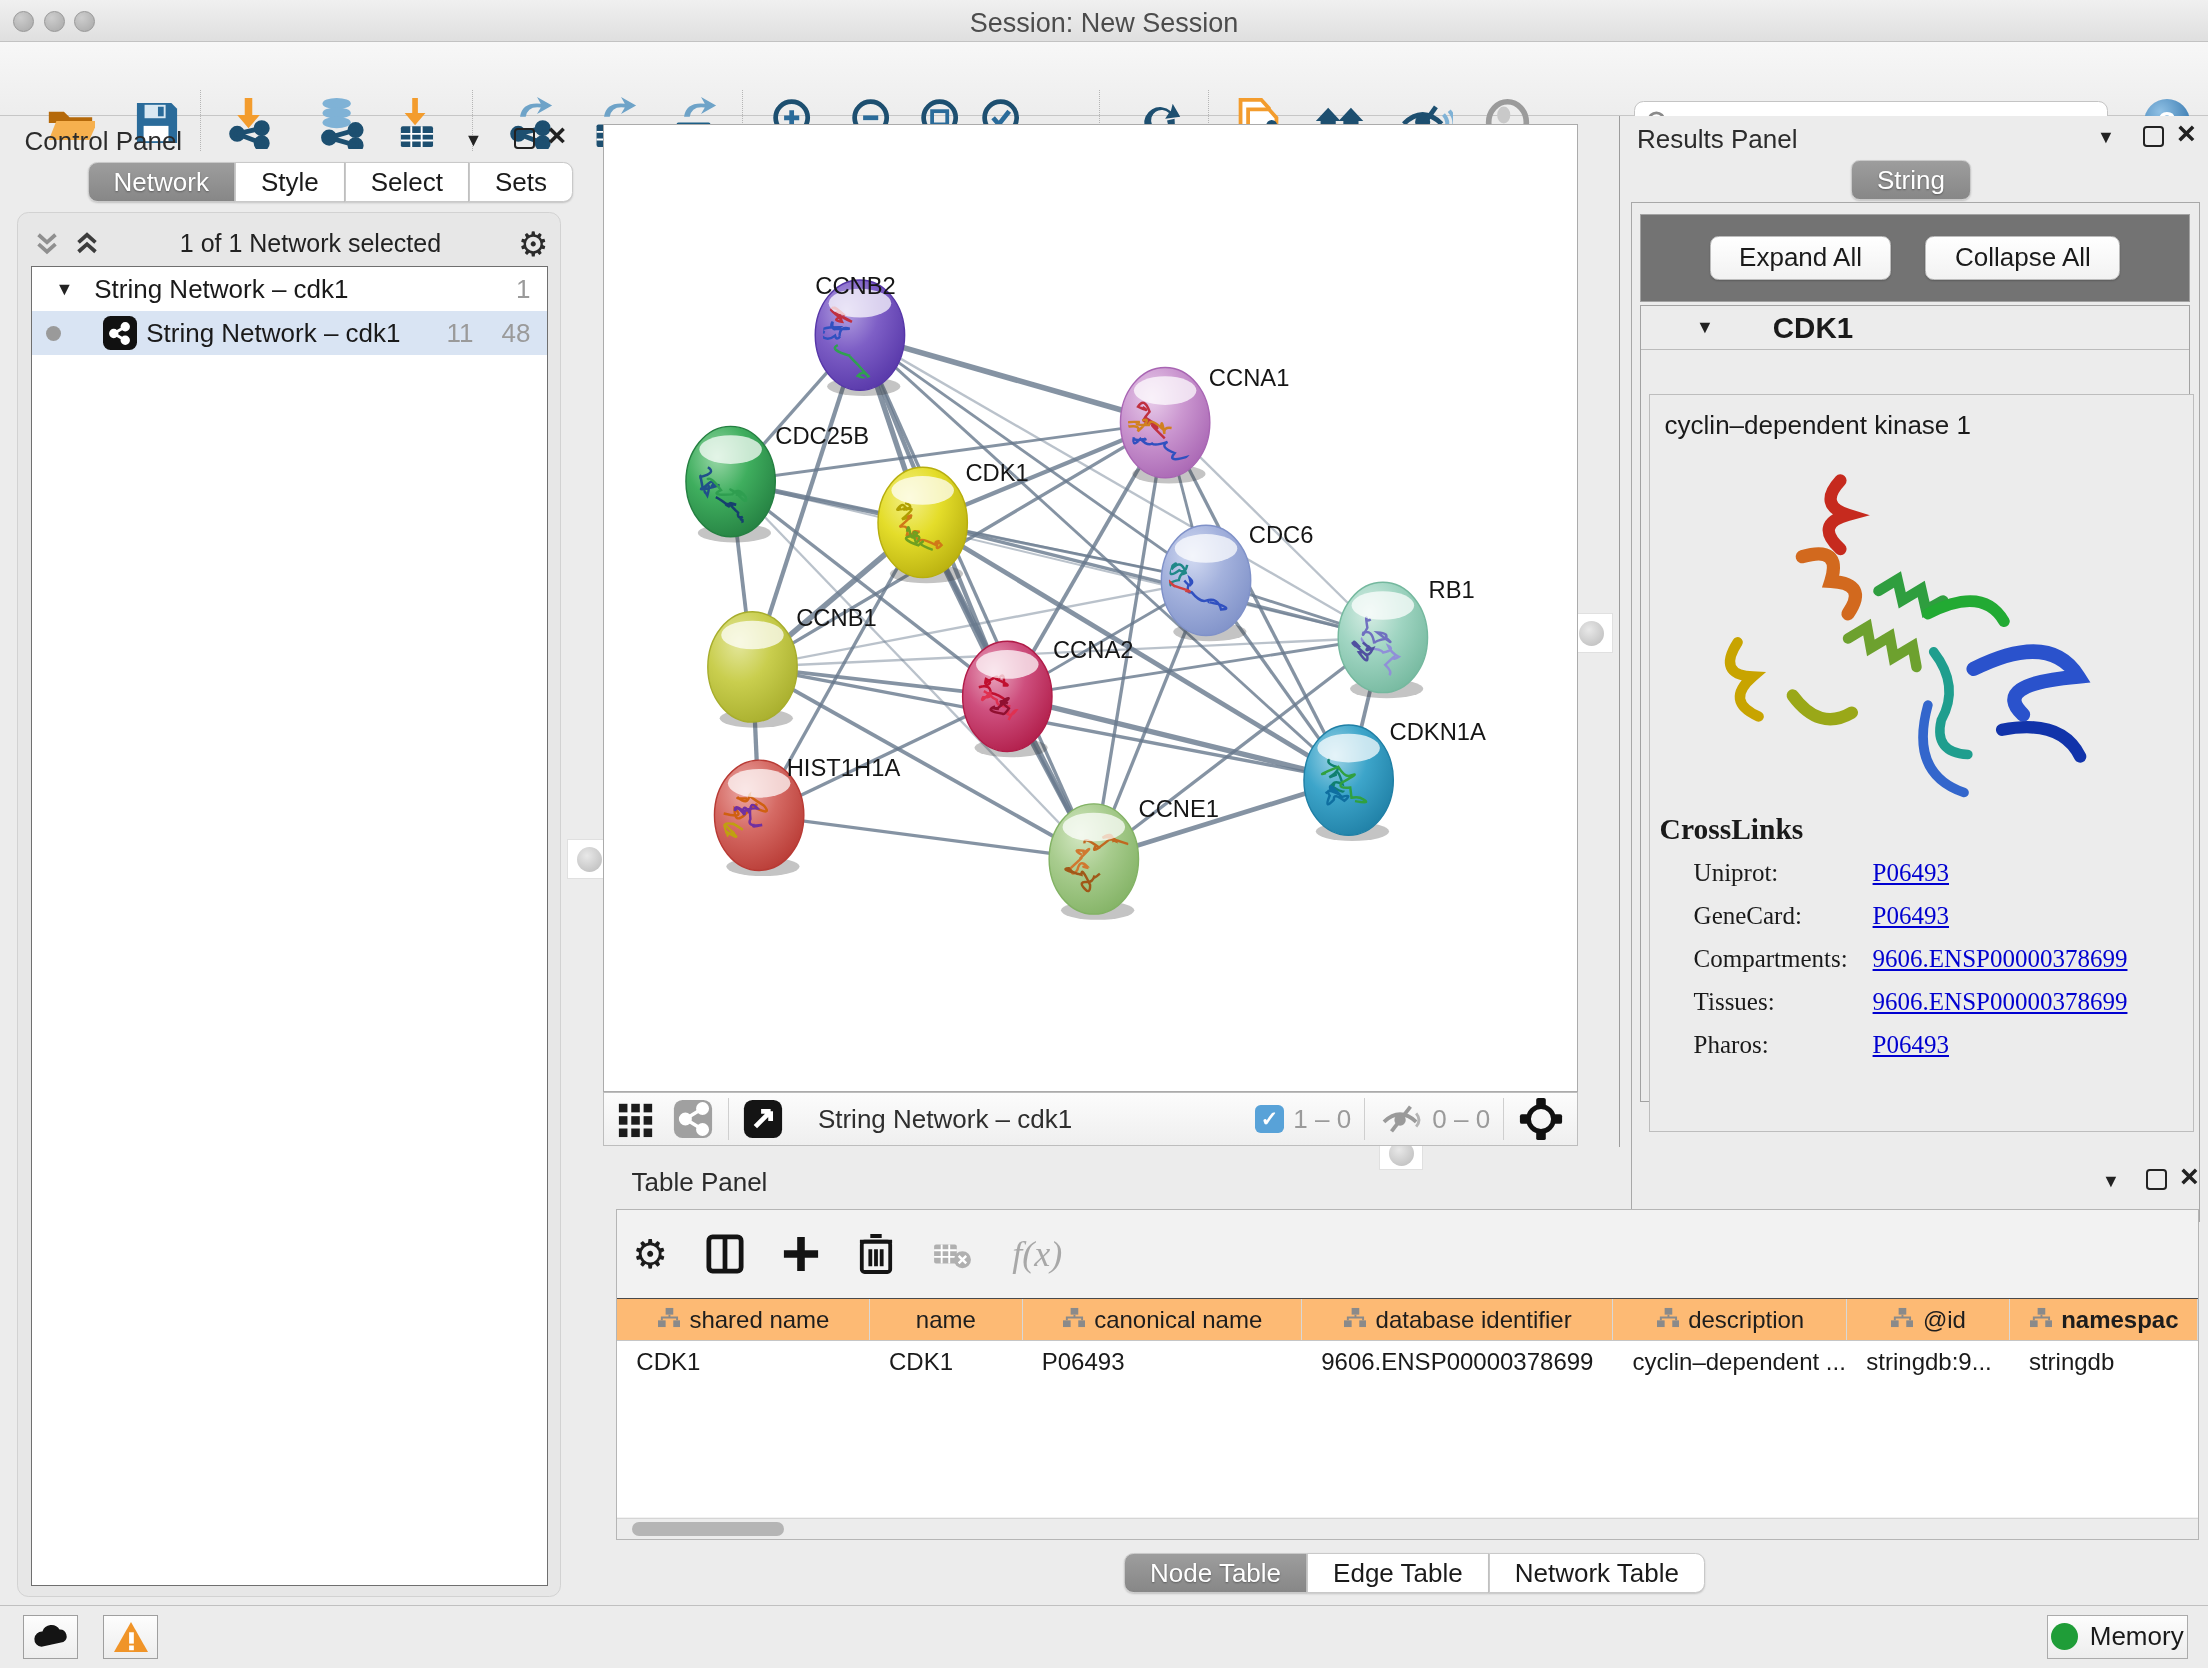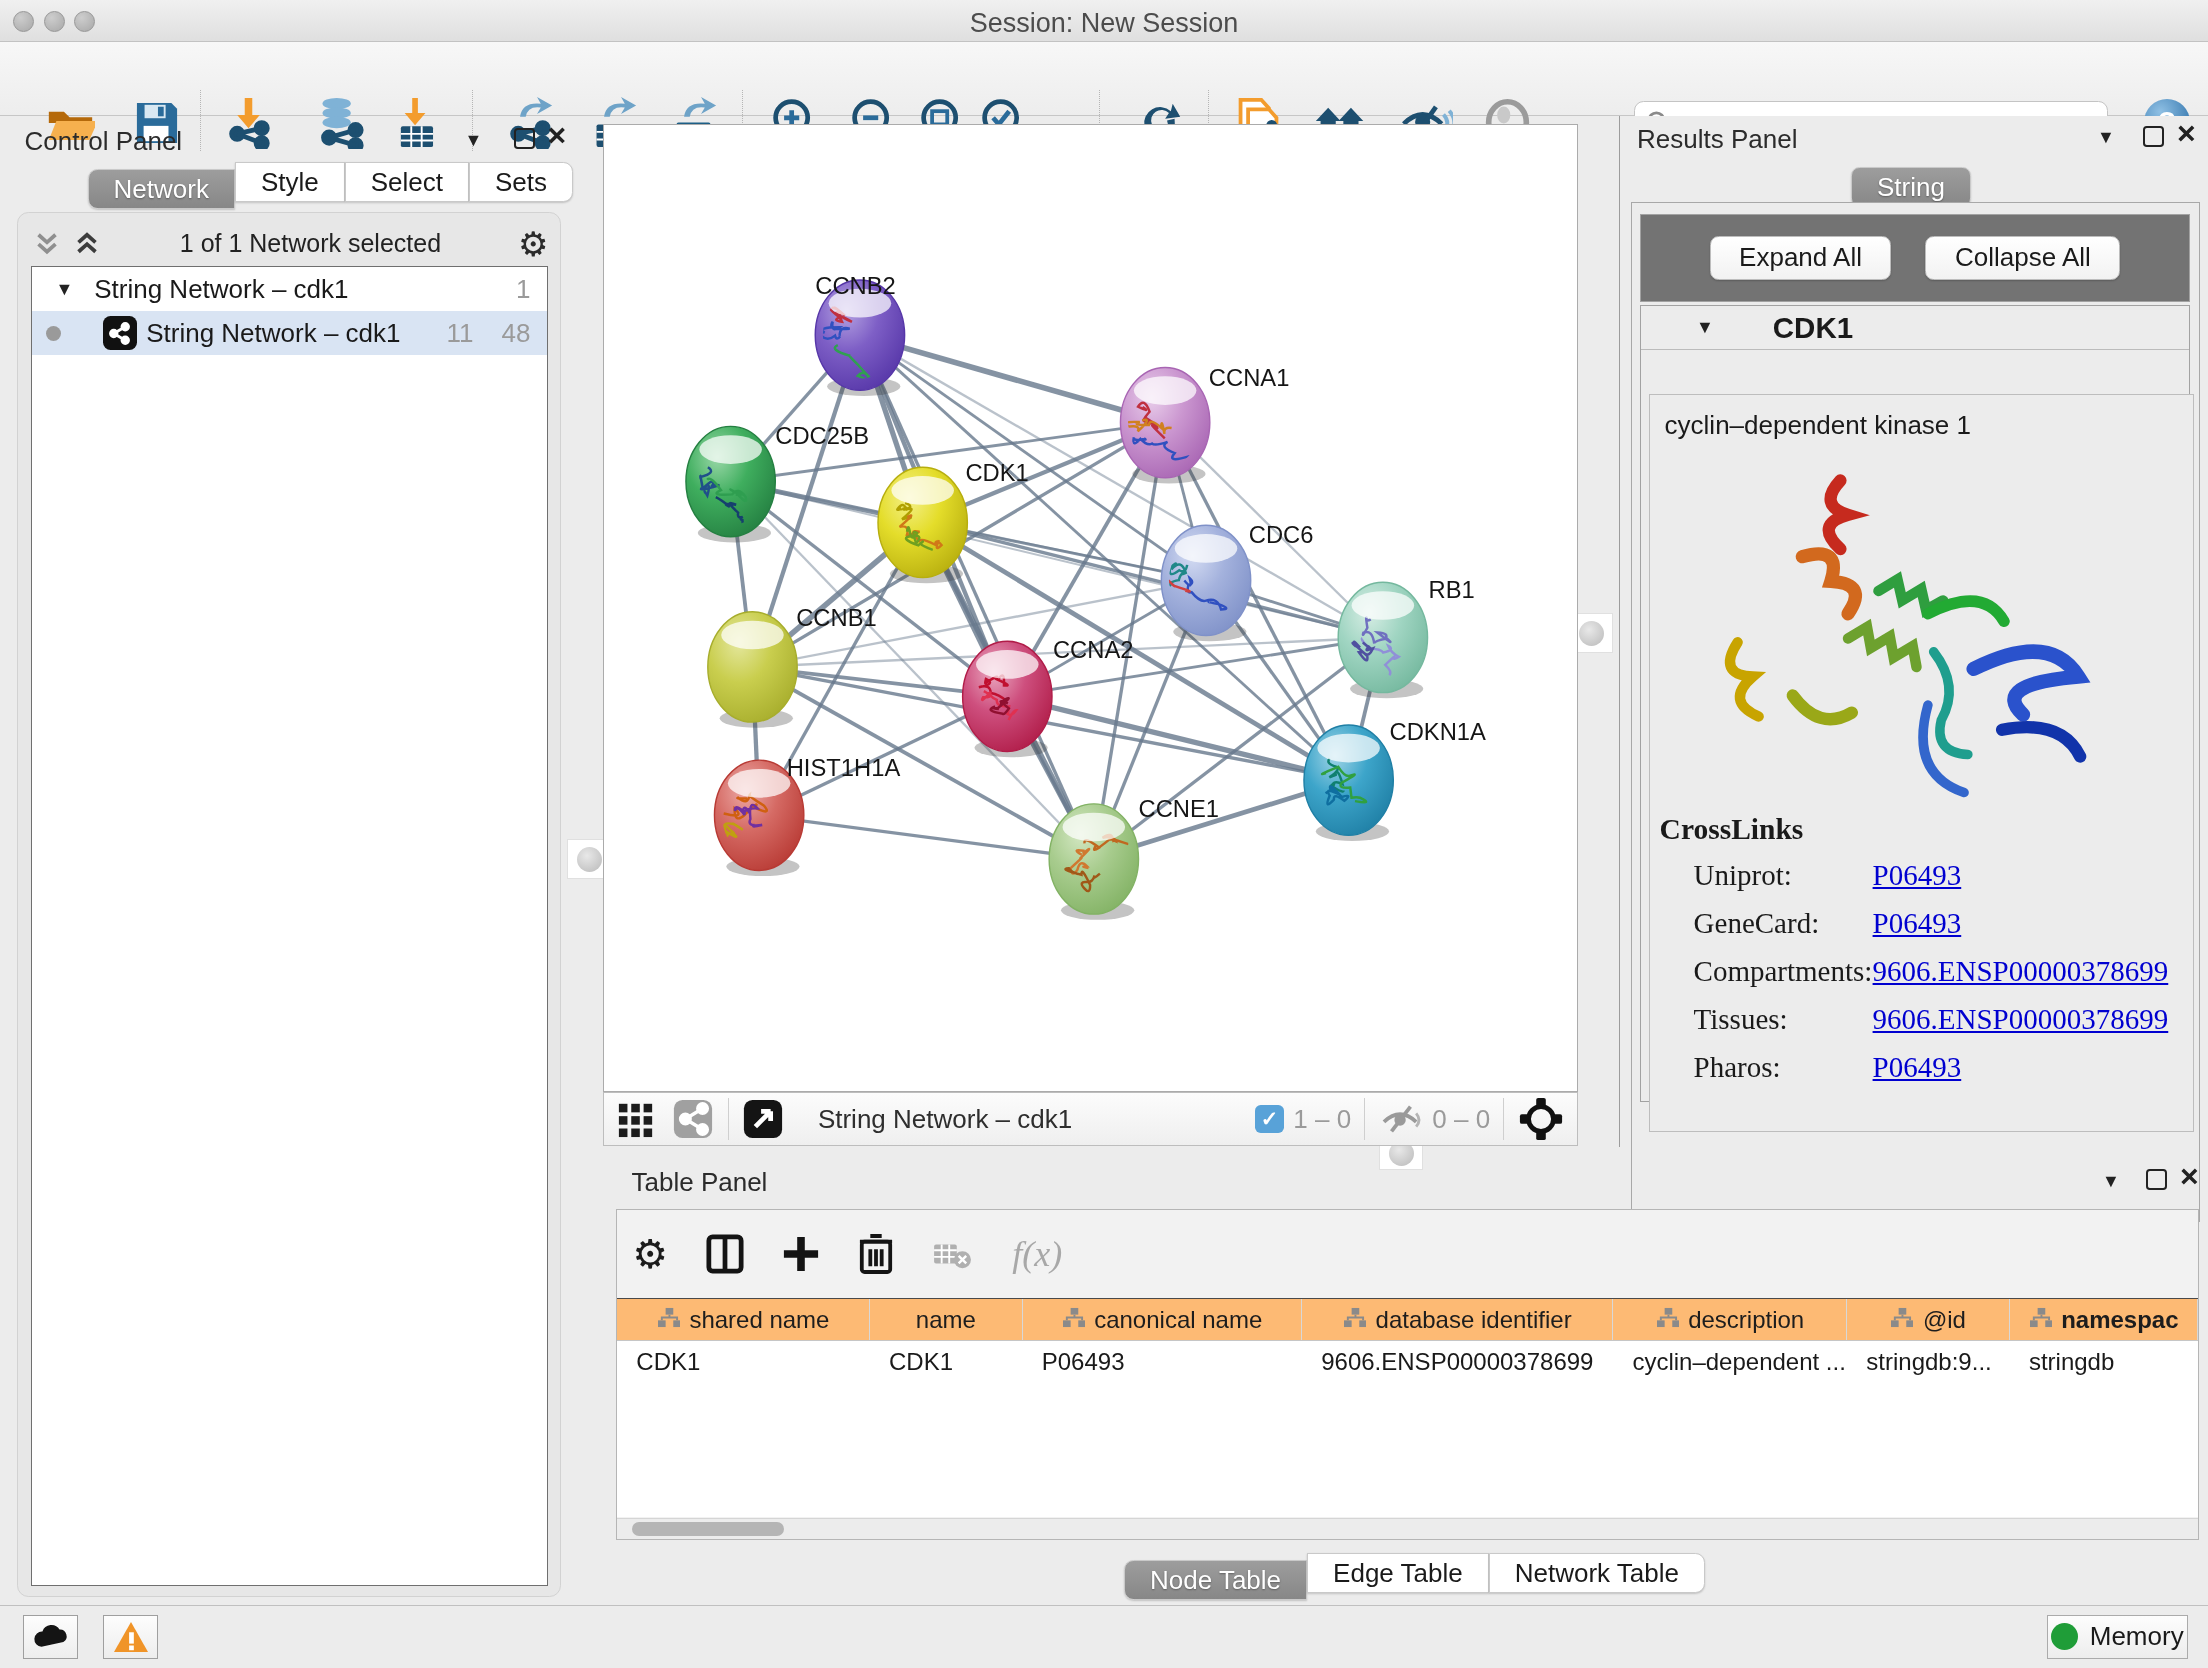--- a/index.html
+++ b/index.html
@@ -31,21 +31,21 @@
   .panel-title { font-size:26px; color:#2b2b2b; }
   .tri { font-size:18px; color:#222; }
   .sq { width:21px; height:21px; border:2.9px solid #222; border-radius:3.8px; }
   .xx { font-size:32px; font-weight:bold; color:#222; line-height:21px; }
 
   
   .tab { height:40px; padding:0 25px; display:flex; align-items:center; justify-content:center;
     font-size:26px; background:#fff; border:1px solid #c9c9c9; box-shadow:0 1px 1.9px rgba(0,0,0,.18); }
   .tab:first-child { border-radius:9.5px 0 0 9.5px; }
   .tab:last-child { border-radius:0 9.5px 9.5px 0; }
-  .tab.selected { background:linear-gradient(#9d9d9d,#878787); color:#fff; text-shadow:0 1px 1.9px rgba(0,0,0,.35);margin-top:7px; }
+  .tab.selected { background:linear-gradient(#9d9d9d,#878787); color:#fff; text-shadow:0 1px 1.9px rgba(0,0,0,.35); }
 
   
   #control-panel { position:absolute; left:7.6px; top:124px; width:563px; height:1472px; }
   #cp-tabs { position:absolute; left:80px; top:38px; display:flex; }
   #cp-box { position:absolute; left:9.5px; top:88px; width:544px; height:1385px; background:#e7e7e7;
     border:1px solid #d2d2d2; border-radius:11.4px; }
   #cp-toolrow { position:absolute; left:13.3px; top:9.5px; width:517px; height:42px; display:flex; align-items:center; }
   #cp-status { flex:1; text-align:center; font-size:25px; color:#222; }
   #tree-box { position:absolute; left:13.3px; top:53px; width:517px; height:1320px; background:#fff; border:1.9px solid #6f6f6f; }
   .tree-row { height:44px; display:flex; align-items:center; font-size:26px; position:relative; }
@@ -78,21 +78,21 @@
   .rp-btn { height:44px; padding:0 28.5px; background:linear-gradient(#ffffff,#f2f2f2); border:1px solid #bdbdbd;
     border-radius:8.6px; font-size:26px; display:flex; align-items:center; box-shadow:0 1px 1.9px rgba(0,0,0,.2); }
   #rp-section { position:absolute; left:7.6px; top:102px; width:550px; height:797px; border:1.9px solid #a2a2a2; }
   #rp-sec-hdr { height:44px; display:flex; align-items:center; border-bottom:1px solid #bbb; }
   #rp-gene { font-size:29.5px; font-weight:bold; margin-left:59px; }
   #rp-inner { position:absolute; left:7.6px; top:49px; width:545px; height:738px; border:1px solid #bdbdbd; background:#ececec; overflow:hidden;margin-top:39px;}
   #rp-desc { font-size:26px; margin:15px 0 0 15px; }
   #protein { position:absolute; left:38px; top:57px; }
   #xl-head { font-family:"Liberation Serif",serif; font-weight:bold; font-size:29.5px; position:absolute; left:10px; top:418px; }
   #xl-grid { position:absolute; left:44px; top:464px; display:grid; grid-template-columns:179px auto; row-gap:15px;
-    font-family:"Liberation Serif",serif; font-size:29px; }
+    font-family:"Liberation Serif",serif; font-size:25px; }
   .xl-link { color:#0000d0; text-decoration:underline; font-family:"Liberation Serif",serif; }
 
   
   #table-panel { position:absolute; left:603px; top:1165px; width:1605px; height:440px; }
   #tp-box { position:absolute; left:13.3px; top:44px; width:1583px; height:331px; border:1px solid #b5b5b5; background:#f2f2f2; }
   #tp-toolbar { position:absolute; left:15px; top:13.3px; height:61px; display:flex; align-items:center; gap:38px; }
   #tp-table { position:absolute; left:0px; top:88px; width:1581px; height:219px; background:#fff; border-top:1.9px solid #4a4a4a; }
   #tp-cols { display:flex; height:42px; background:#fdba74; border-bottom:1px solid #c6c6c6; }
   .th { display:flex; align-items:center; justify-content:center; gap:9.5px; font-size:24px; color:#1d1d1d;
     border-right:1px solid #d8d8d8; overflow:hidden; white-space:nowrap; }

